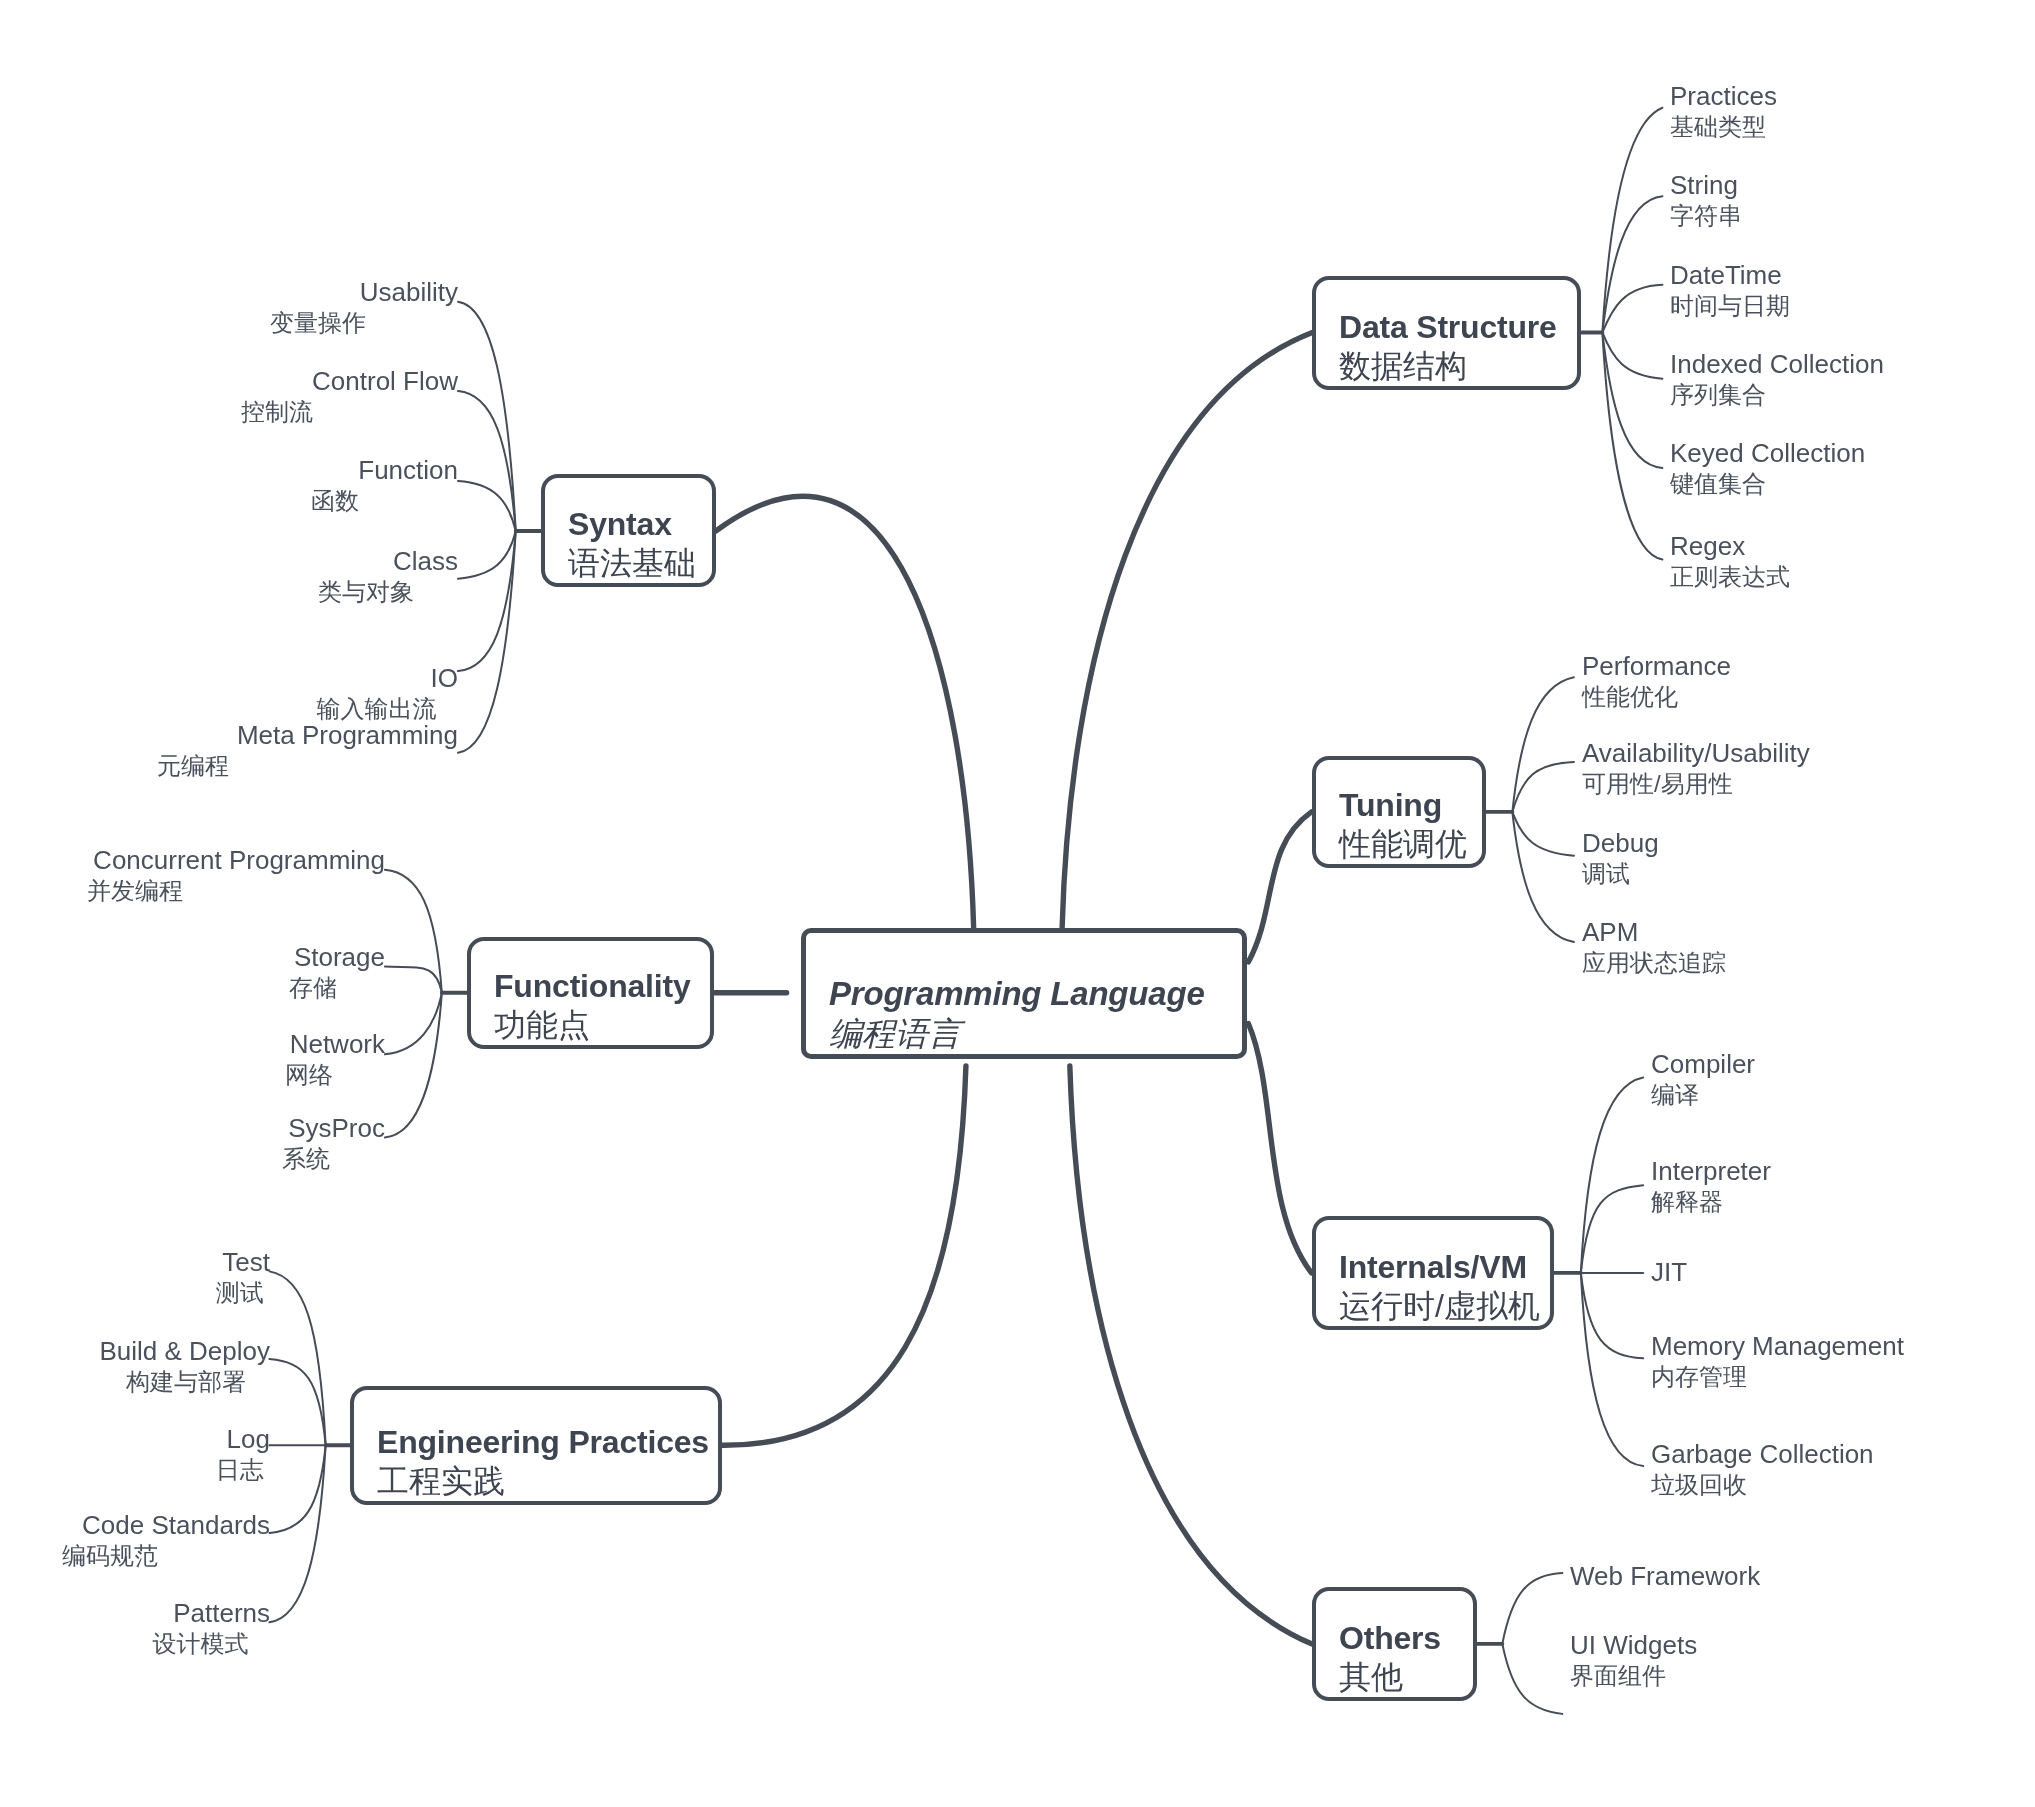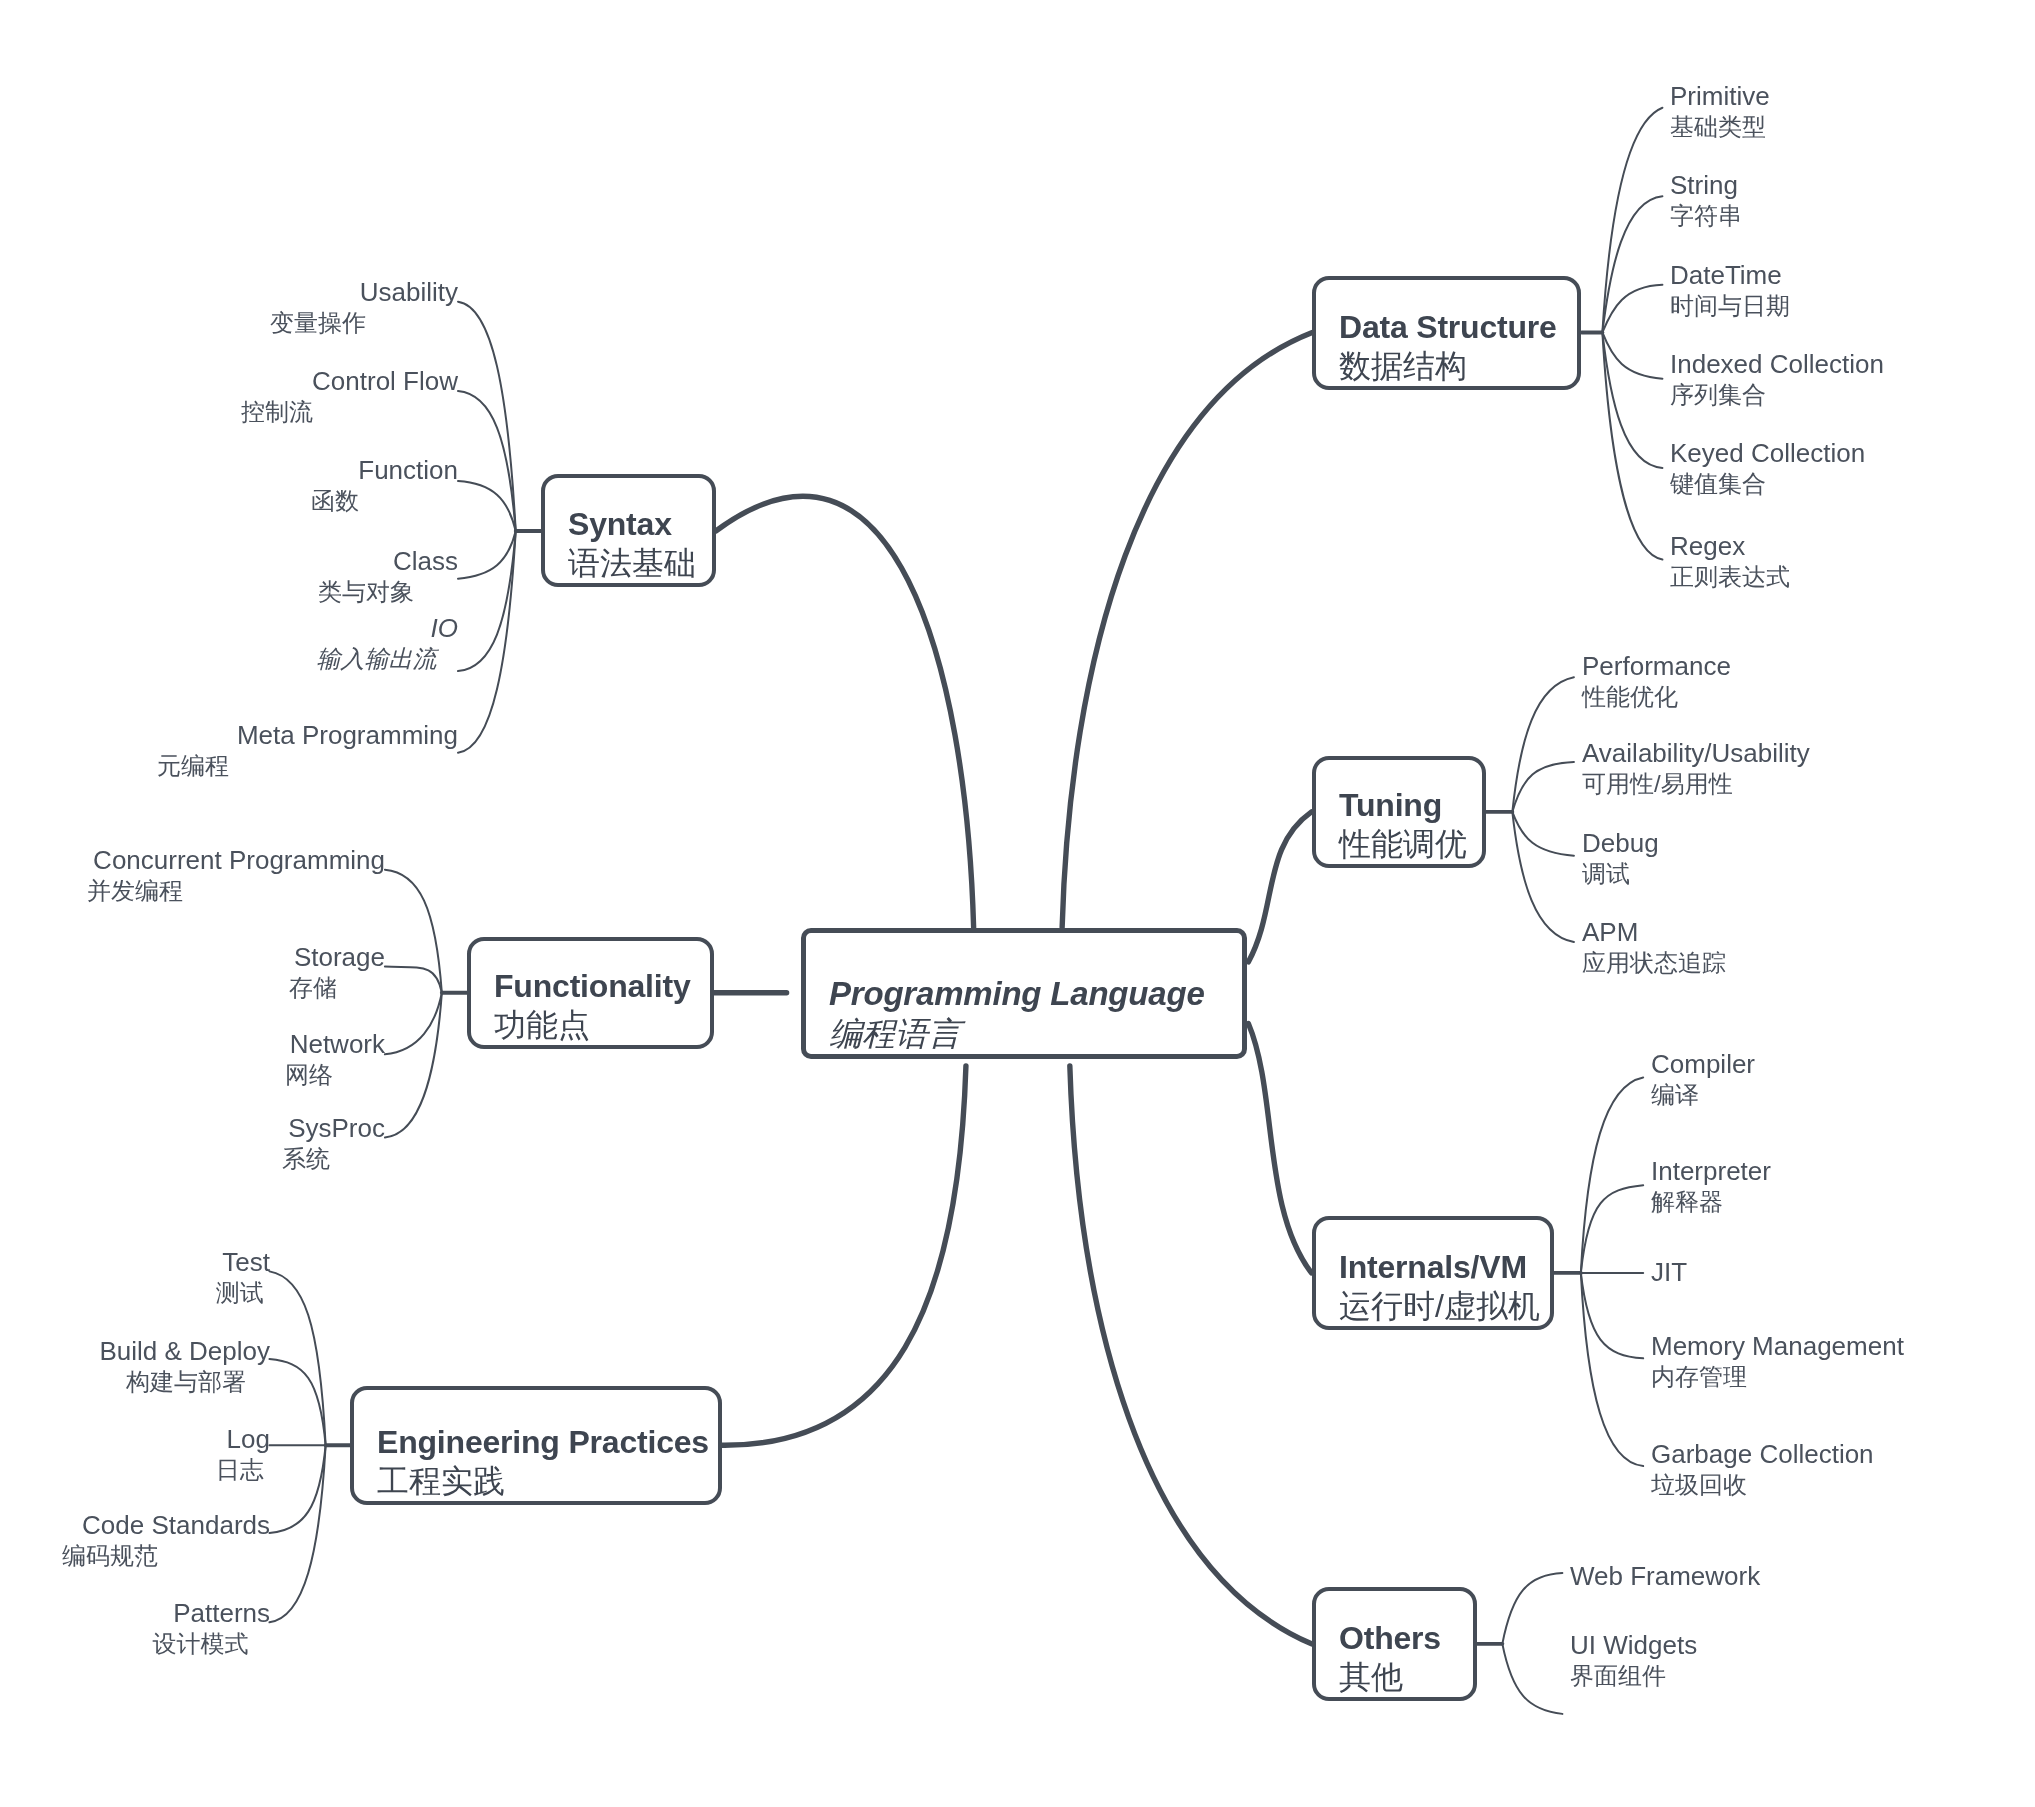--- a/index.html
+++ b/index.html
@@ -199,21 +199,21 @@
     <div class="node-en">Functionality</div>
     <div class="node-cn">功能点</div>
   </div>
 
   <div class="node-box" style="left:350px; top:1386px; width:372px; height:119px;">
     <div class="node-en">Engineering Practices</div>
     <div class="node-cn">工程实践</div>
   </div>
 
   <div class="leaf right" style="left:1670px; top:80px;">
-    <span class="leaf-en">Primitive</span>
+    <span class="leaf-en">Practices</span>
     <span class="leaf-cn">基础类型</span>
   </div>
   <div class="leaf right" style="left:1670px; top:169px;">
     <span class="leaf-en">String</span>
     <span class="leaf-cn">字符串</span>
   </div>
   <div class="leaf right" style="left:1670px; top:259px;">
     <span class="leaf-en">DateTime</span>
     <span class="leaf-cn">时间与日期</span>
   </div>
@@ -286,21 +286,21 @@
     <span class="leaf-cn" style="text-align:right; padding-right:145px;">控制流</span>
   </div>
   <div class="leaf left" style="left:150px; top:454px; width:308px;">
     <span class="leaf-en">Function</span>
     <span class="leaf-cn" style="text-align:right; padding-right:99px;">函数</span>
   </div>
   <div class="leaf left" style="left:150px; top:545px; width:308px;">
     <span class="leaf-en">Class</span>
     <span class="leaf-cn" style="text-align:right; padding-right:44px;">类与对象</span>
   </div>
-  <div class="leaf left" style="left:150px; top:612px; width:308px;font-style:italic;">
+  <div class="leaf left" style="left:150px; top:662px; width:308px;">
     <span class="leaf-en">IO</span>
     <span class="leaf-cn" style="text-align:right; padding-right:21.6px;">输入输出流</span>
   </div>
   <div class="leaf left" style="left:150px; top:719px; width:308px;">
     <span class="leaf-en">Meta Programming</span>
     <span class="leaf-cn" style="text-align:right; padding-right:229px;">元编程</span>
   </div>
 
   <div class="leaf left" style="left:77px; top:844px; width:308px;">
     <span class="leaf-en">Concurrent Programming</span>

